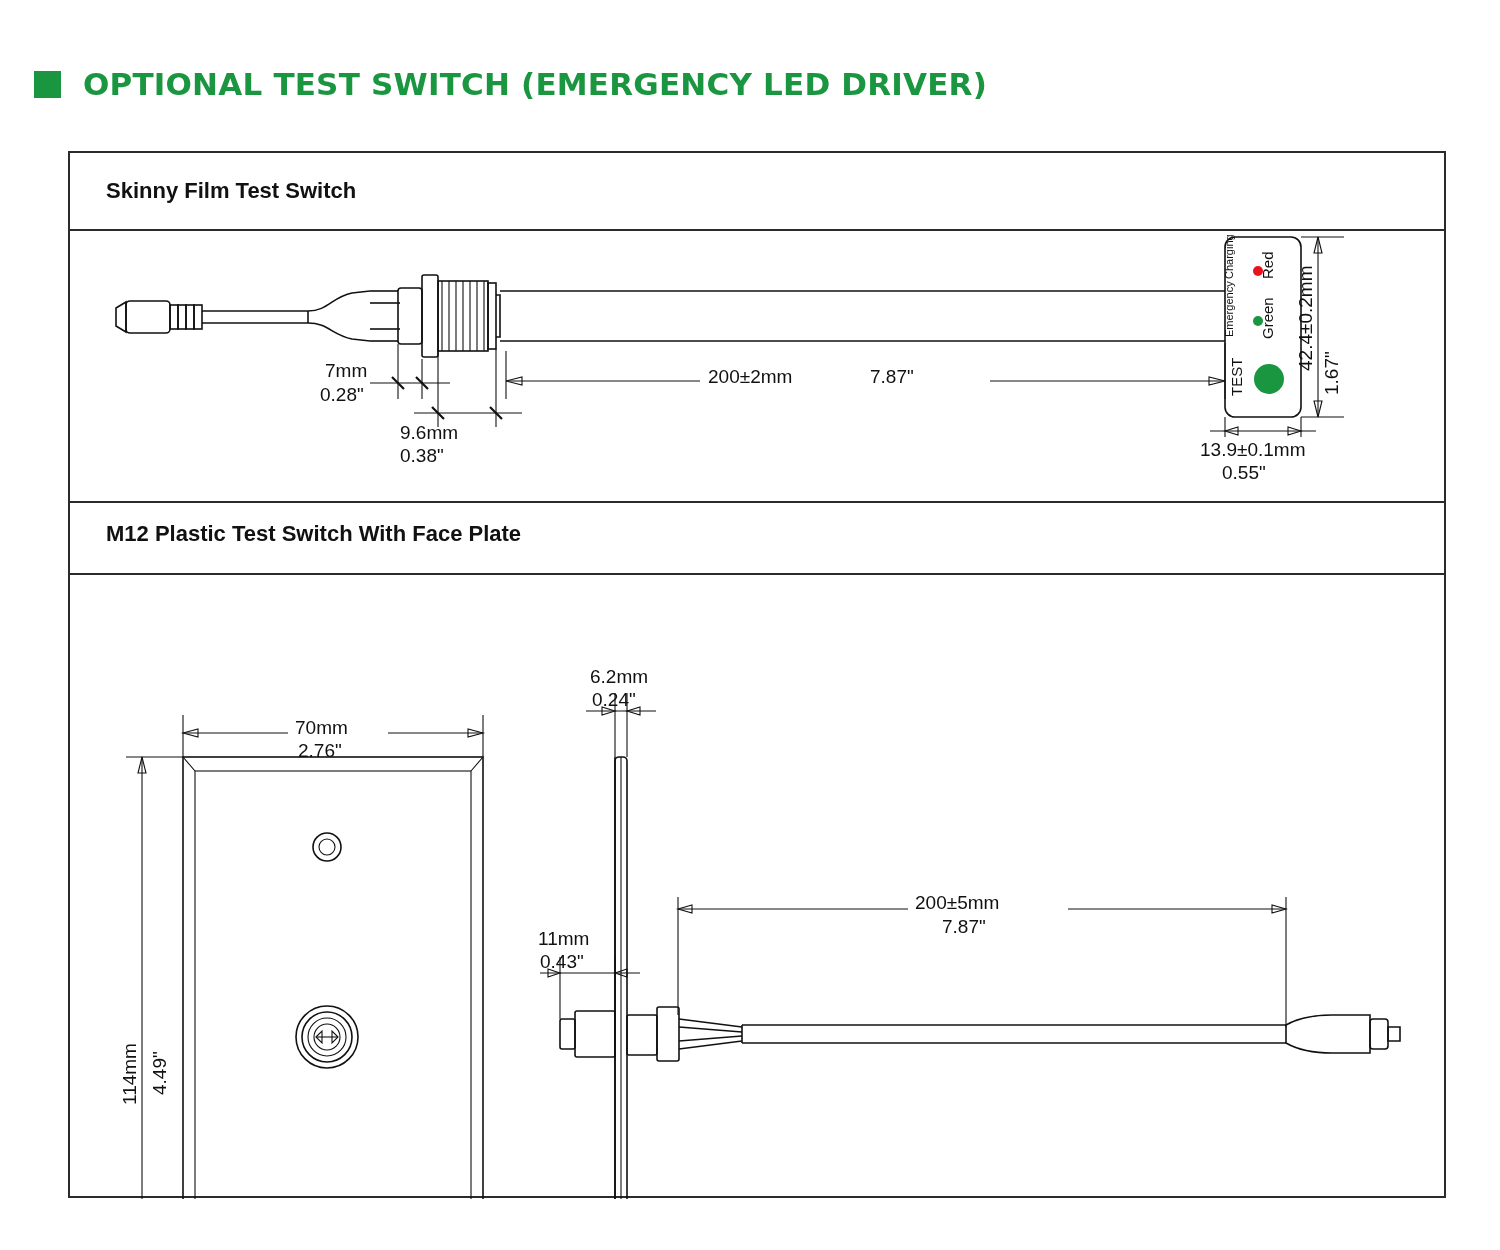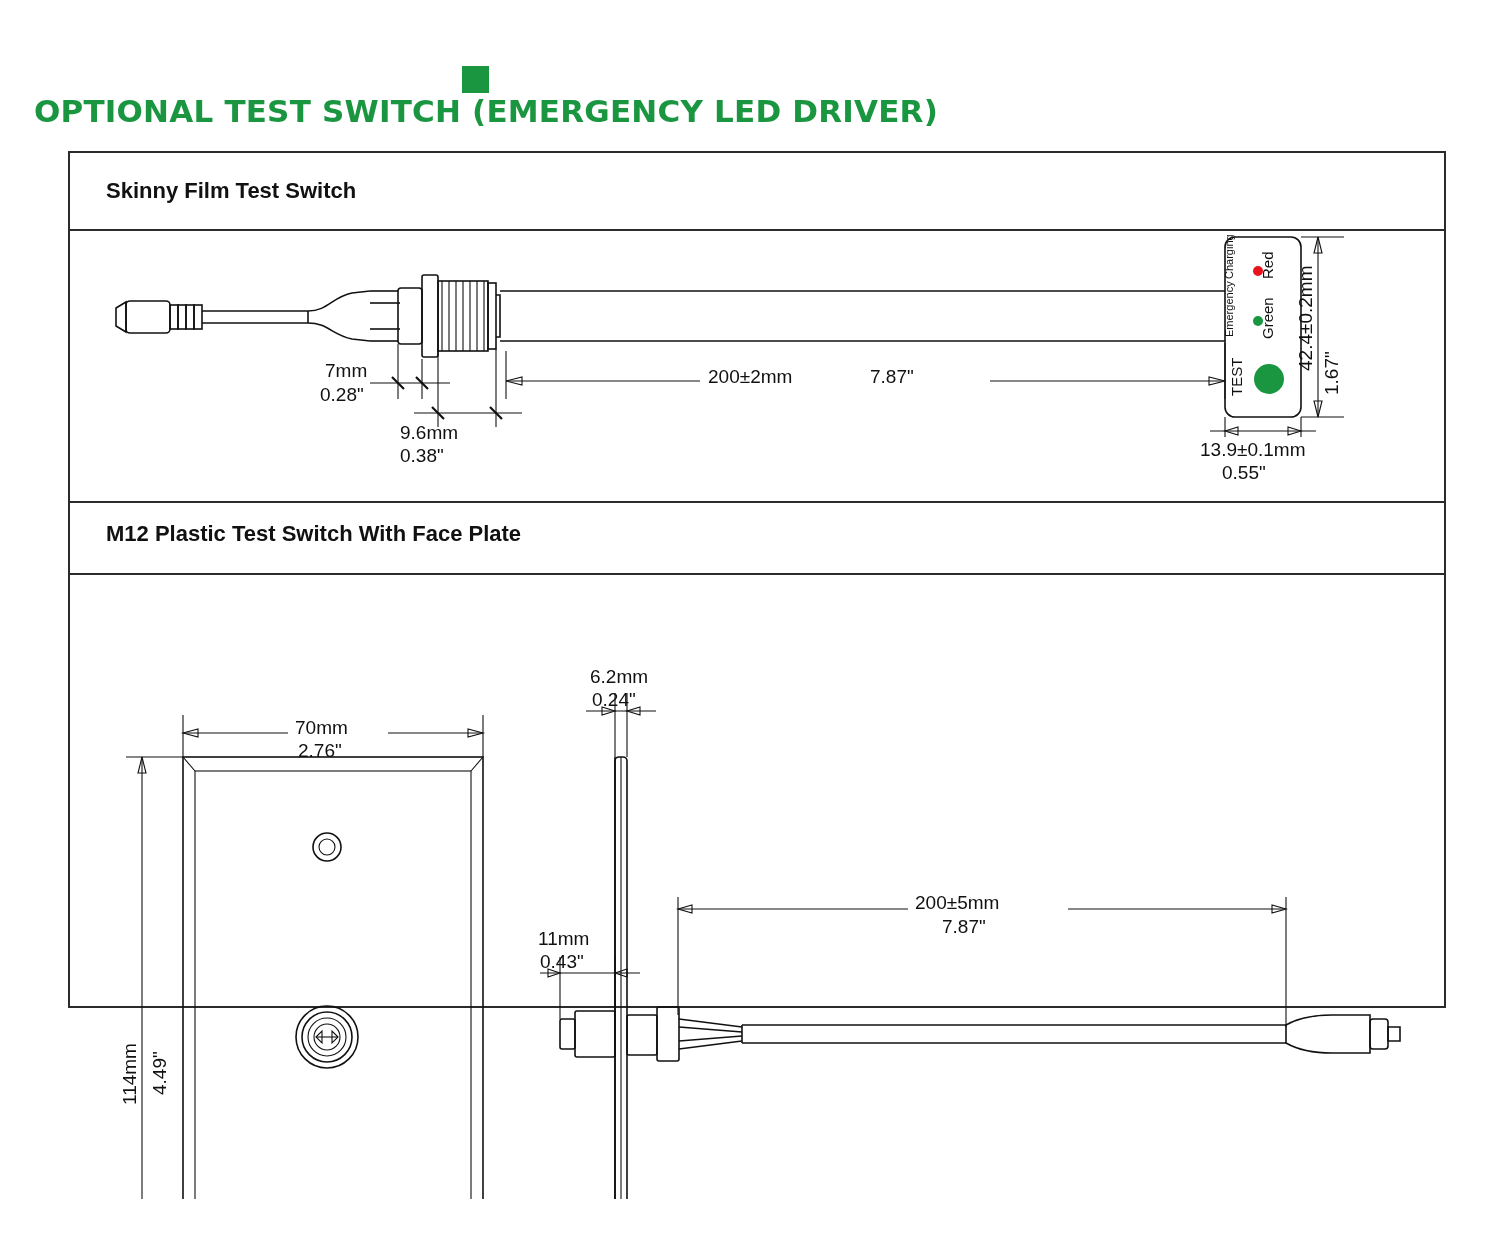--- a/index.html
+++ b/index.html
@@ -21,21 +21,20 @@
     width: 1500px;
     height: 1250px;
   }
   
   .heading {
     position: absolute;
     left: 34px;
     top: 66px;
     display: flex;
     align-items: center;
-    flex-direction: column;
   }
   .heading-bullet {
     width: 27px;
     height: 27px;
     background: #1a9641;
     margin-right: 22px;
   }
   .heading-text {
     font-size: 31px;
     font-weight: bold;
@@ -43,21 +42,21 @@
     color: #1a9641;
     white-space: nowrap;
     font-family: "DejaVu Sans", sans-serif;
   }
   
   .frame {
     position: absolute;
     left: 68px;
     top: 151px;
     width: 1378px;
-    height: 857px;
+    height: 1047px;
     border: 2px solid #2b2b2b;
     box-sizing: border-box;
   }
   .section-title {
     position: absolute;
     font-size: 22px;
     font-weight: bold;
     color: #111111;
     white-space: nowrap;
   }

